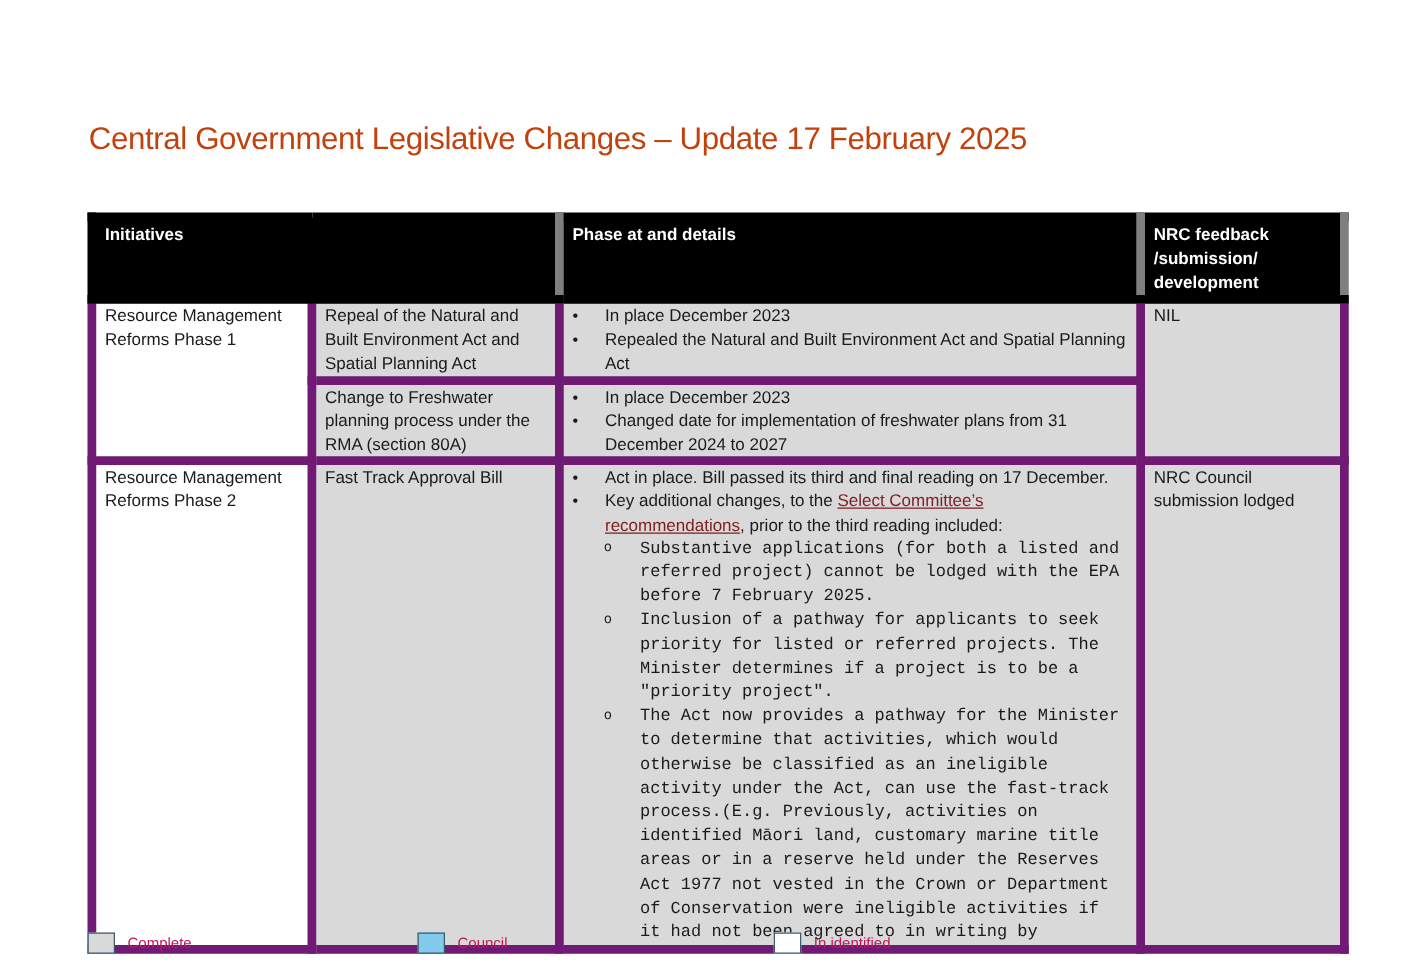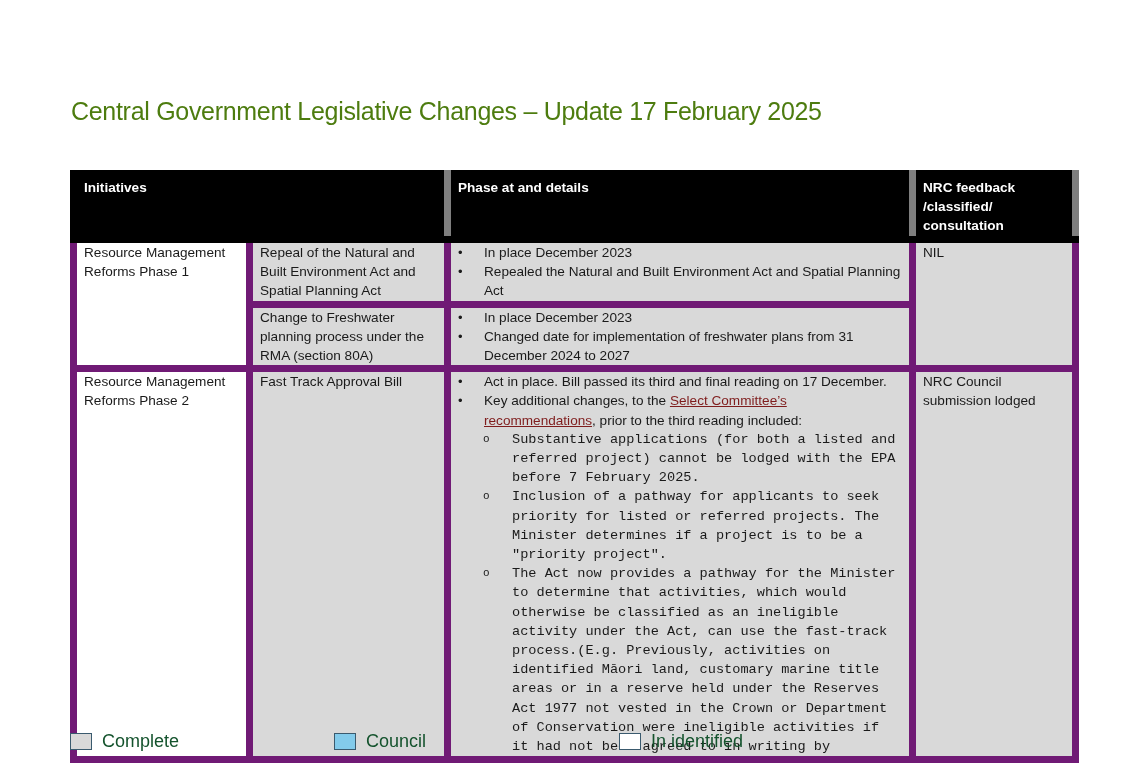--- a/index.html
+++ b/index.html
@@ -1,54 +1,54 @@
 <!DOCTYPE html>
 <html><head>
 <meta charset="utf-8">
 <style>
   html, body { margin: 0; padding: 0; background: #ffffff; }
   body { width: 1135px; height: 783px; position: relative; overflow: hidden;
          font-family: "Liberation Sans", "DejaVu Sans", sans-serif; color: #1a1a1a; }
-  .title { position: absolute; left: 71px; top: 97px; font-size: 25px; color: #4d7c0f;
+  .title { position: absolute; left: 71px; top: 97px; font-size: 25px; color: #c2410c;
            letter-spacing: -0.3px; white-space: nowrap; }
   table.legis { position: absolute; left: 70px; top: 170px; width: 1002px;
                 border-collapse: collapse; table-layout: fixed; font-size: 13.6px; line-height: 19.2px; }
   table.legis td, table.legis th { border: 7px solid #701a75; vertical-align: top; padding: 0 7px; text-align: left; }
   table.legis th { background: #000; color: #fff; font-weight: bold; height: 58px; border-color: #000; border-right-color: #7f7f7f; padding-top: 1px; }
   td.white { background: #ffffff; }
   td.grey { background: #d9d9d9; }
   ul.b { margin: 0; padding: 0 0 0 26px; list-style: none; }
   ul.b > li { position: relative; }
   ul.b > li::before { content: "\2022"; position: absolute; left: -26px; top: 0; font-size: 13px; }
   ul.c { margin: 0; padding: 0 0 0 28px; list-style: none; }
   ul.c > li { position: relative; font-family: Liberation Mono, monospace; }
   ul.c > li::before { content: "o"; position: absolute; left: -29px; top: 0; font-size: 11px; }
   a.link { color: #7f1d1d; text-decoration: underline; }
-  .legend { position: absolute; top: 730px; font-size: 18px; color: #14532d; }
+  .legend { position: absolute; top: 746px; font-size: 12px; color: #be185d; }
   .legend .sw { display: inline-block; width: 22px; height: 17px; border: 1.5px solid #3a5a6e;
                 vertical-align: middle; margin-right: 10px; box-sizing: border-box; }
   .legend .lbl { vertical-align: middle; }
 </style>
 </head>
 <body>
 
 <div class="title">Central Government Legislative Changes – Update 17 February 2025</div>
 
 <table class="legis">
   <colgroup>
     <col style="width:176px">
       <col style="width:198px">
       <col style="width:465px">
       <col style="width:163px">
   </colgroup>
   <thead>
     <tr>
       <th colspan="2">Initiatives</th>
       <th>Phase at and details</th>
-      <th>NRC feedback /classified/ consultation</th>
+      <th>NRC feedback /submission/ development</th>
     </tr>
   </thead>
   <tbody>
     <tr>
       <td class="white" rowspan="2">Resource Management Reforms Phase 1</td>
       <td class="grey">Repeal of the Natural and Built Environment Act and Spatial Planning Act</td>
       <td class="grey">
         <ul class="b">
           <li>In place December 2023</li>
           <li>Repealed the Natural and Built Environment Act and Spatial Planning Act</li>

